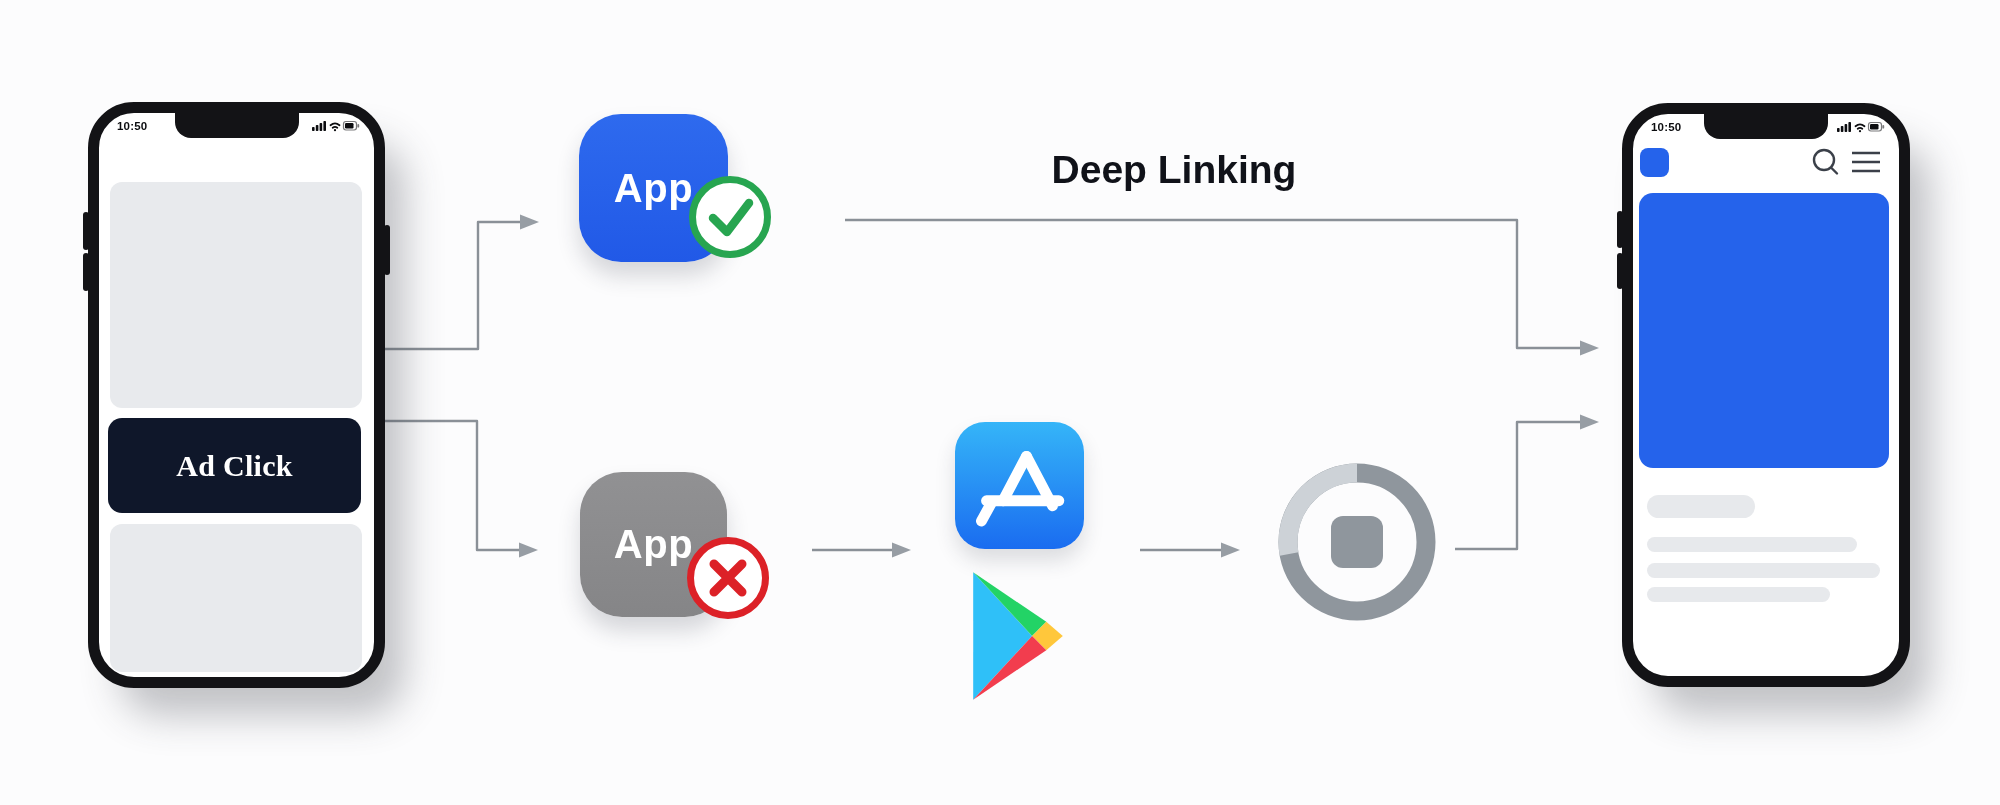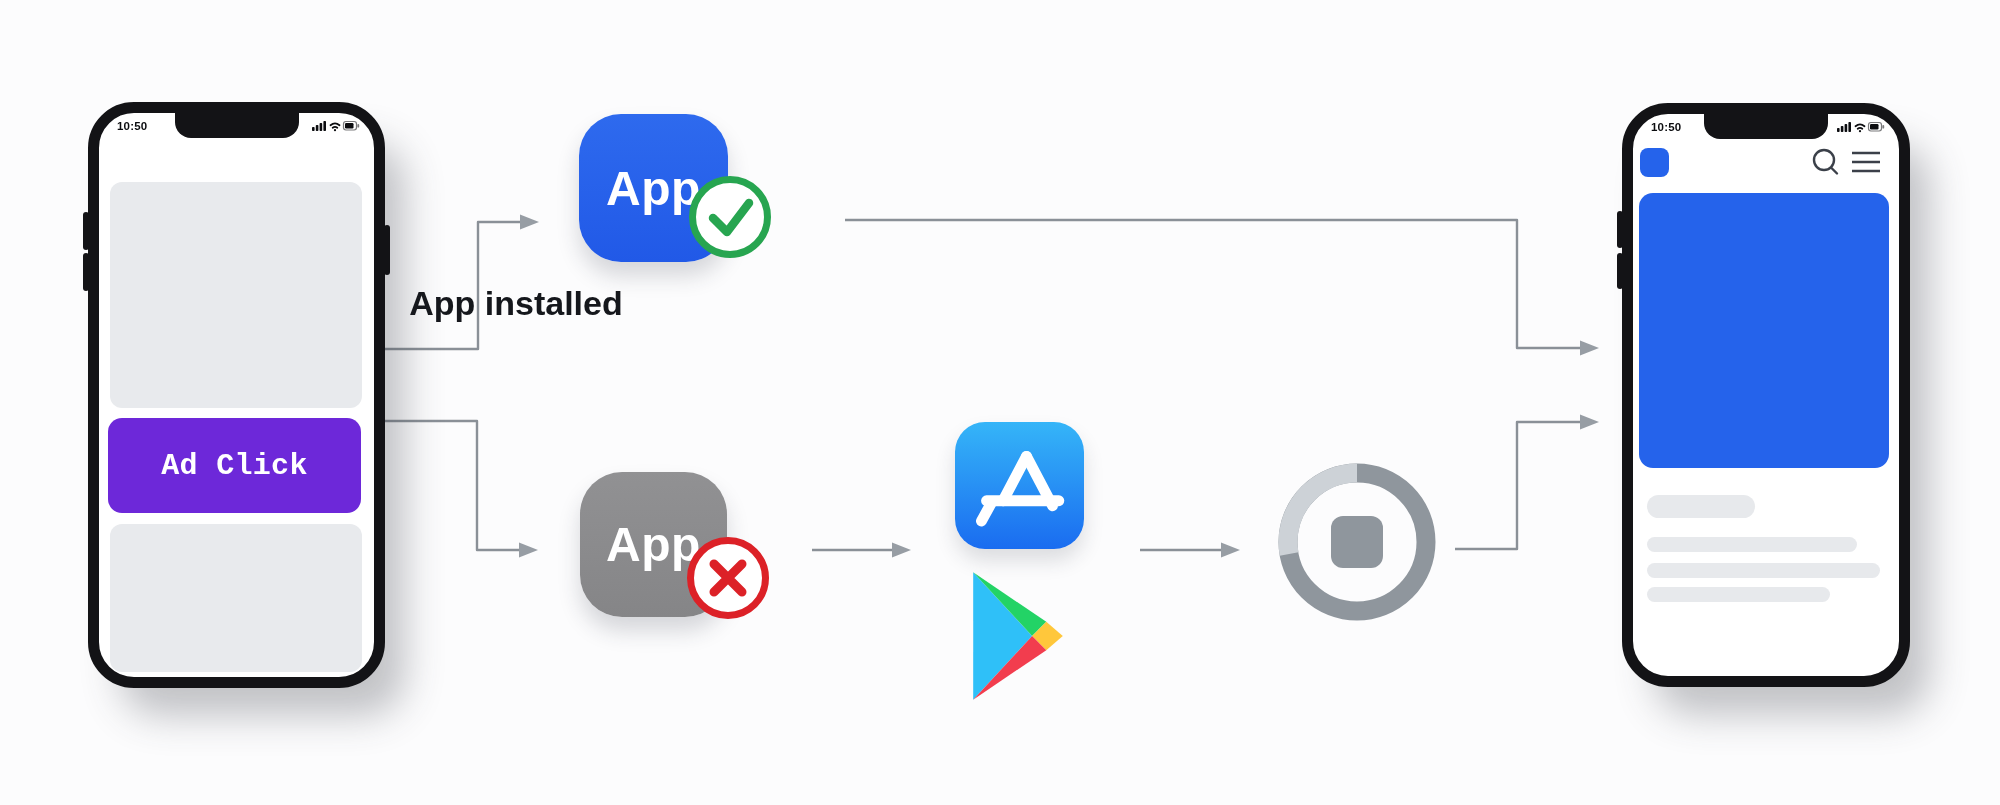--- a/index.html
+++ b/index.html
@@ -10,27 +10,27 @@
          border-radius:46px;box-shadow:26px 34px 38px -6px rgba(55,60,70,.30);}
   .notch{position:absolute;top:-1px;left:50%;transform:translateX(-50%);
          width:124px;height:26px;background:#131316;border-radius:0 0 16px 16px;}
   .side-btn{position:absolute;width:6px;background:#131316;border-radius:3px;}
   .statusbar{position:absolute;top:7px;left:18px;right:14px;display:flex;
              justify-content:space-between;align-items:center;}
   .time{font-size:11.5px;font-weight:700;letter-spacing:.2px;color:#0c0d10;}
   .screen{position:absolute;inset:0;}
   .card{position:absolute;background:#e8eaed;border-radius:12px;}
   .ad-btn{position:absolute;display:flex;align-items:center;justify-content:center;
-          background:#6d28d9;border:none;border-radius:14px;color:#fff;
-          font-family:Liberation Mono, monospace;font-weight:700;font-size:30px;
+          background:#0f172a;border:none;border-radius:14px;color:#fff;
+          font-family:Liberation Serif, serif;font-weight:700;font-size:30px;
           letter-spacing:.3px;cursor:pointer;}
   
   .app-icon{position:absolute;border-radius:42px;display:flex;align-items:center;
             justify-content:center;box-shadow:0 14px 22px rgba(40,45,60,.18);}
-  .app-icon .app-word{color:#fff;font-weight:700;font-size:48px;letter-spacing:.5px;}
+  .app-icon .app-word{color:#fff;font-weight:700;font-size:40px;letter-spacing:.5px;}
   .badge{position:absolute;}
   
   .caption{position:absolute;text-align:center;font-size:34px;font-weight:600;color:#15171c;}
   .flow-title{position:absolute;text-align:center;font-size:39px;font-weight:600;color:#101219;}
   
   .appstore{position:absolute;border-radius:30px;
             background:linear-gradient(180deg,#35b5f8 0%,#1a6cf0 100%);
             box-shadow:0 12px 20px rgba(40,45,60,.15);}
   
   .logo-sq{position:absolute;background:#2563eb;border-radius:8px;}
@@ -99,22 +99,22 @@
     </div>
   </div>
 
   <div class="app-icon" style="left:579px;top:114px;width:149px;height:148px;background:linear-gradient(180deg,#2e6aee,#2159e7)">
     <span class="app-word">App</span>
     <svg class="badge" style="left:107px;top:59px" width="88" height="88" viewBox="0 0 88 88">
       <circle cx="44" cy="44" r="37.5" fill="#fff" stroke="#27a550" stroke-width="7"></circle>
       <path d="M27 45 L41 59 L63 30" fill="none" stroke="#27a550" stroke-width="8.5" stroke-linecap="round" stroke-linejoin="round"></path>
     </svg>
   </div>
-  <div class="caption" style="left:366px;top:284px;width:300px">App installed</div>
 
+  <div class="flow-title" style="left:1024px;top:148px;width:300px">Deep Linking</div>
 
   <div class="app-icon" style="left:580px;top:472px;width:147px;height:145px;background:linear-gradient(180deg,#919193,#858587)">
     <span class="app-word">App</span>
     <svg class="badge" style="left:104px;top:62px" width="88" height="88" viewBox="0 0 88 88">
       <circle cx="44" cy="44" r="37.5" fill="#fff" stroke="#dc2127" stroke-width="7"></circle>
       <path d="M30 30 L58 58 M58 30 L30 58" fill="none" stroke="#dc2127" stroke-width="9" stroke-linecap="round"></path>
     </svg>
   </div>
 
   <div class="appstore" style="left:955px;top:422px;width:129px;height:127px">

